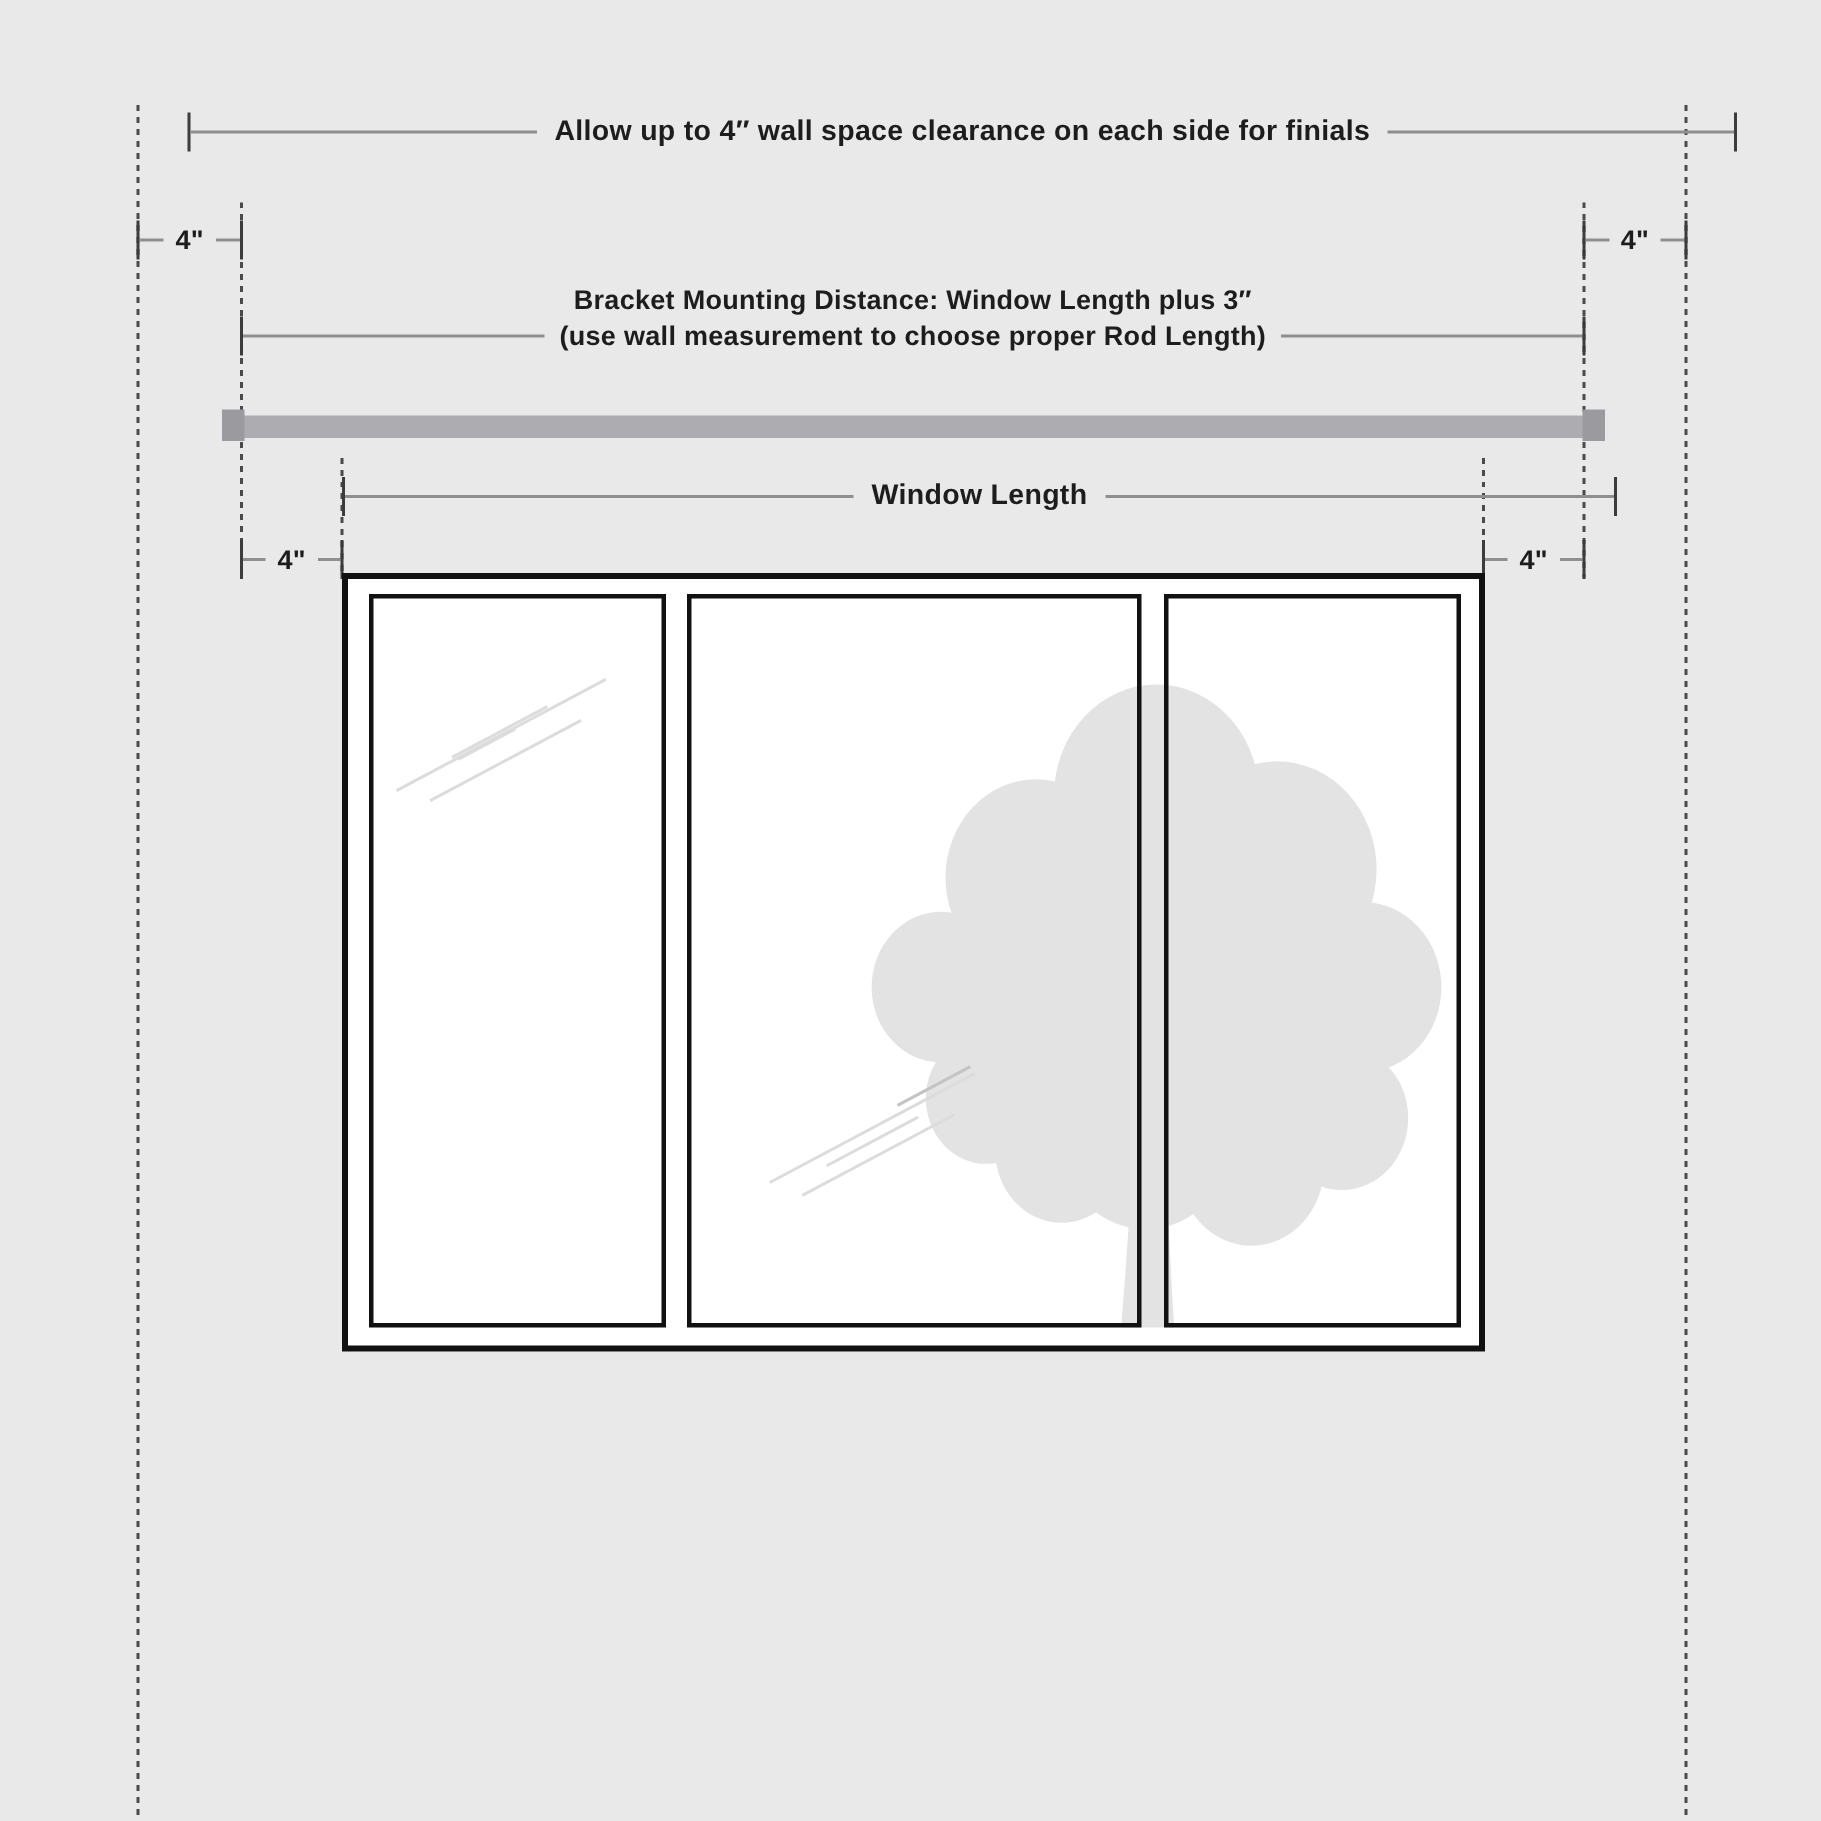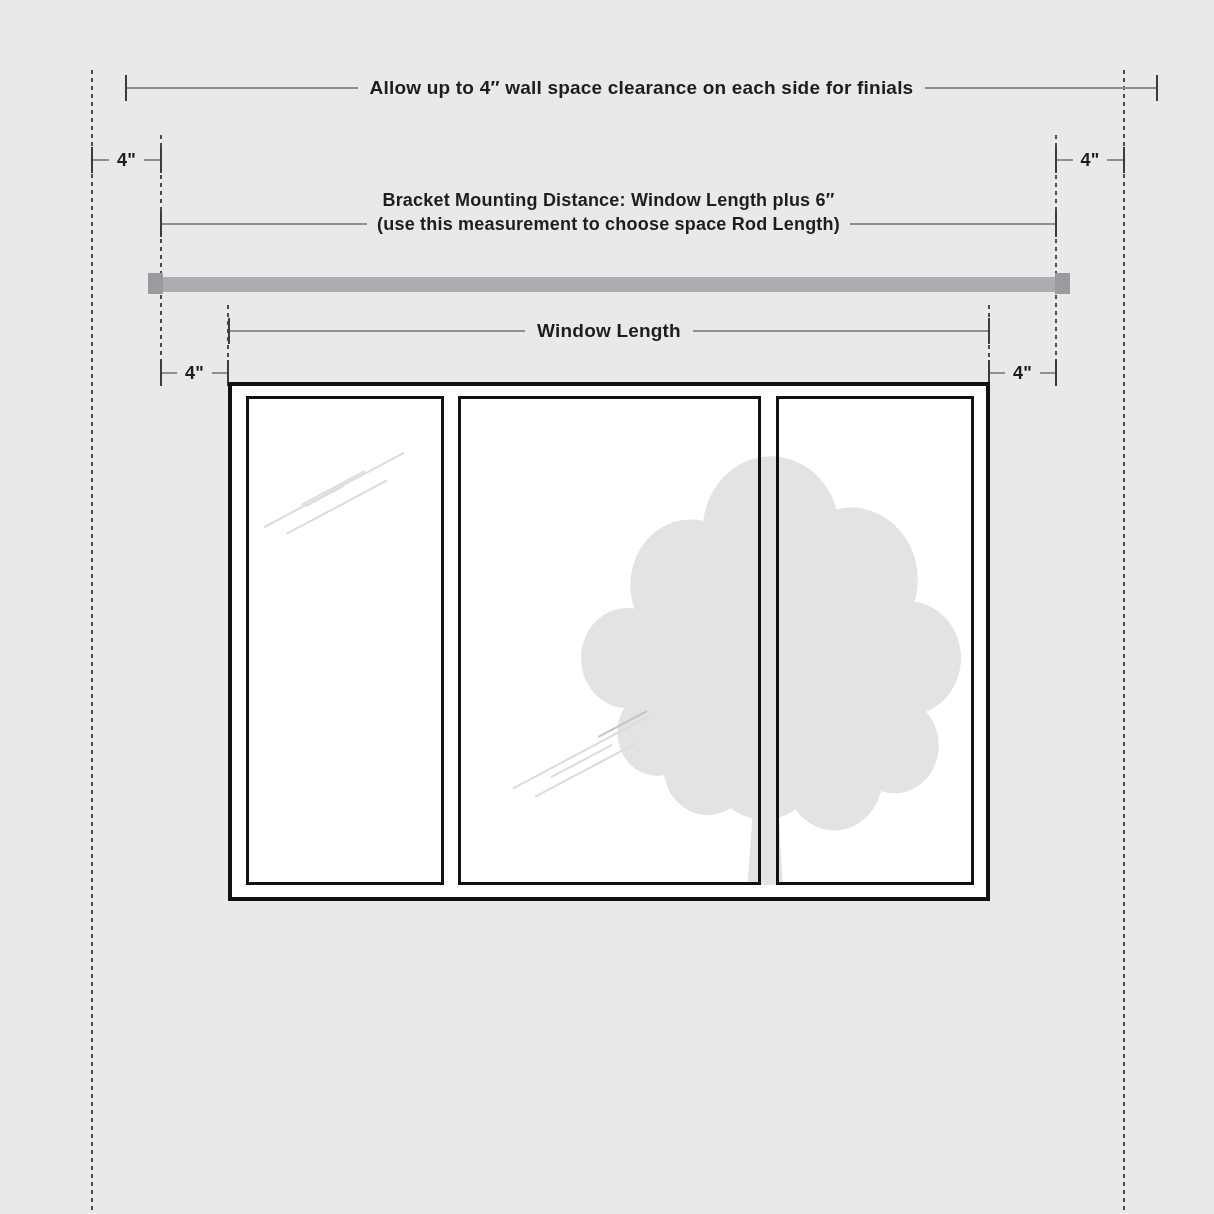--- a/index.html
+++ b/index.html
@@ -130,32 +130,32 @@
     <div class="dline"></div>
     <div class="dim-label small">4"</div>
     <div class="dline"></div>
     <div class="tick"></div>
   </div>
 
   <div class="note-row" style="left:160px;top:176px;width:897px;">
     <div class="tick"></div>
     <div class="dline"></div>
     <div class="note-text">
-      <div>Bracket Mounting Distance: Window Length plus 6″</div>
-      <div>(use this measurement to choose space Rod Length)</div>
+      <div>Bracket Mounting Distance: Window Length plus 3″</div>
+      <div>(use wall measurement to choose proper Rod Length)</div>
     </div>
     <div class="dline"></div>
     <div class="tick"></div>
   </div>
 
   <div class="rod-bar" style="left:150px;top:277px;width:918px;height:15px;"></div>
   <div class="rod-bracket" style="left:148px; top:273px;width:15px;height:21px;"></div>
   <div class="rod-bracket" style="left:1055px;top:273px;width:15px;height:21px;"></div>
 
-  <div class="dim-row" style="left:228px;top:318px;width:762px;">
+  <div class="dim-row" style="left:228px;top:318px;width:850px;">
     <div class="tick"></div>
     <div class="dline"></div>
     <div class="dim-label">Window Length</div>
     <div class="dline"></div>
     <div class="tick"></div>
   </div>
 
   <div class="dim-row" style="left:160px;top:360px;width:69px;">
     <div class="tick"></div>
     <div class="dline"></div>

